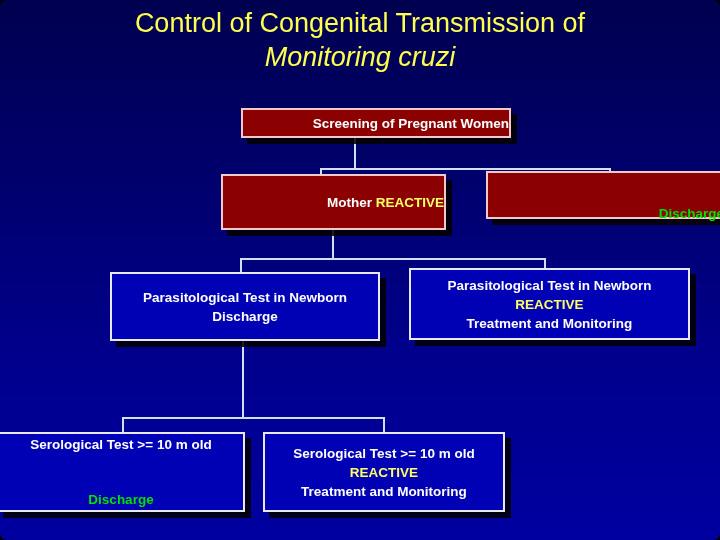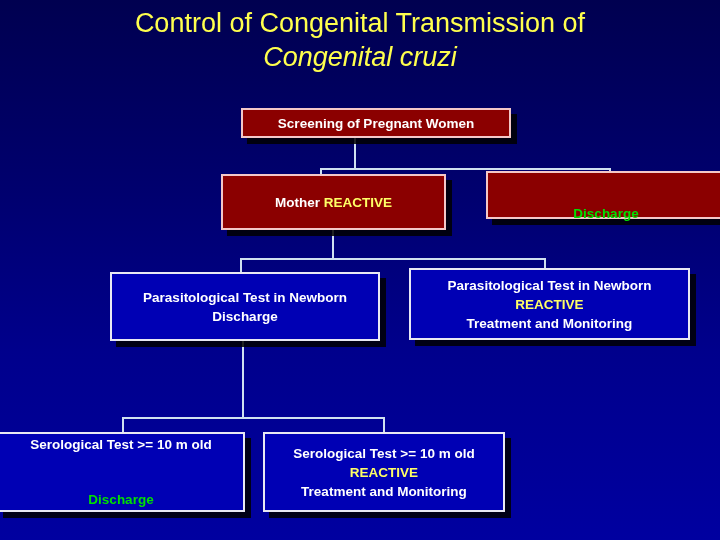--- a/index.html
+++ b/index.html
@@ -7,20 +7,21 @@
     padding: 0;
     background: #000;
   }
   #slide {
     position: relative;
     width: 720px;
     height: 540px;
     overflow: hidden;
     background: linear-gradient(to bottom, #000050 0%, #00006e 35%, #00008c 65%, #0000a0 100%);
     font-family: "Liberation Sans", sans-serif;
+    border-radius: 7px;
     -webkit-font-smoothing: none;
   }
 
   
   .title {
     position: absolute;
     left: 0;
     top: 6px;
     width: 720px;
     text-align: center;
@@ -55,38 +56,39 @@
     font-size: 13.5px;
     font-weight: bold;
     line-height: 19px;
     color: #ffffff;
     box-shadow: 6px 6px 0 rgba(0,0,0,0.85);
     z-index: 5;
   }
   .box.red {
     background: #8b0000;
     border-color: #f3c8c8;
+    align-items: flex-end;
   }
   .box.blue {
     background: #0000b4;
     border-color: #e8e8f4;
   }
   .t-white  { color: #ffffff; }
   .t-yellow { color: #ffff66; }
   .t-green  { color: #00e000; margin-top: 36px; }
   .nowrap { white-space: nowrap; }
 </style>
 </head>
 <body>
 
 <div id="slide">
 
   <div class="title">
     <div class="line1">Control of Congenital Transmission of</div>
-    <div class="line2">Congenital cruzi</div>
+    <div class="line2">Monitoring cruzi</div>
   </div>
 
   <div class="ln vln" style="left:354px; top:138px; height:32px;"></div>
   <div class="ln hln" style="left:320px; top:168px; width:291px;"></div>
   <div class="ln vln" style="left:320px; top:168px; height:12px;"></div>
   <div class="ln vln" style="left:609px; top:168px; height:8px;"></div>
 
   <div class="ln vln" style="left:332px; top:222px; height:38px;"></div>
   <div class="ln hln" style="left:240px; top:258px; width:306px;"></div>
   <div class="ln vln" style="left:240px; top:258px; height:16px;"></div>

